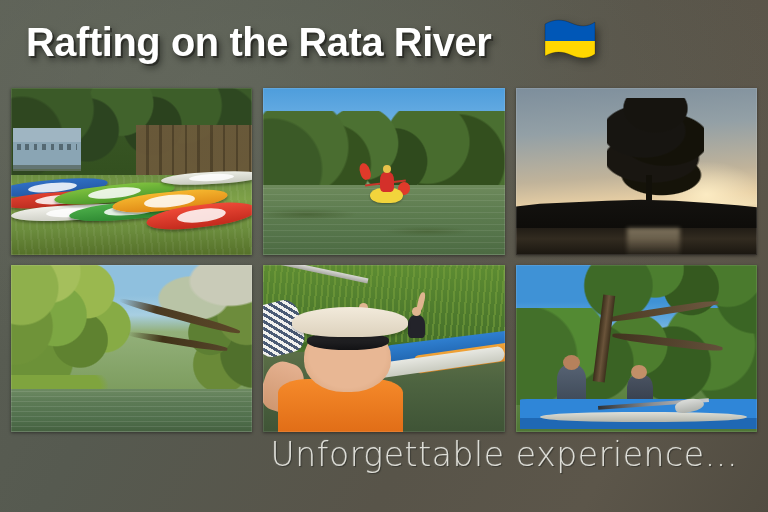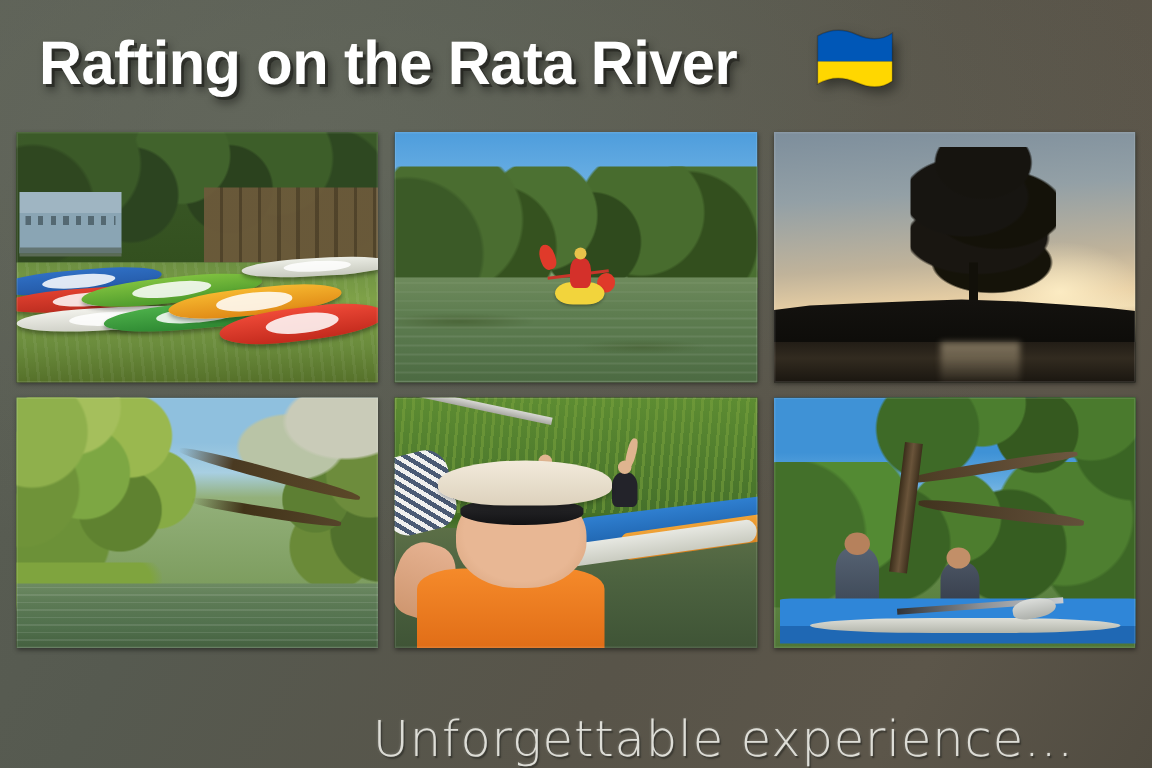--- a/index.html
+++ b/index.html
@@ -314,23 +314,23 @@
     background: linear-gradient(#dcdedb, #aeb1ac); border-radius: 50% 60% 50% 40%; transform: rotate(-10deg); }
 
   
   #footer {
     position: absolute;
     left: 0;
     top: 436px;
     width: 768px;
     height: 76px;
     display: flex;
-    align-items: flex-end;
+    align-items: flex-start;
     justify-content: flex-end;
-    padding-right: 52px;
+    padding-right: 30px;
   }
   #poster-caption {
     font-family: "DejaVu Sans", sans-serif;
     font-weight: 300;
     font-size: 33px;
     line-height: 38px;
     letter-spacing: 0.6px;
     color: rgba(232,232,226,0.92);
     text-shadow:
       1px 1px 1px rgba(20,22,18,0.55),

